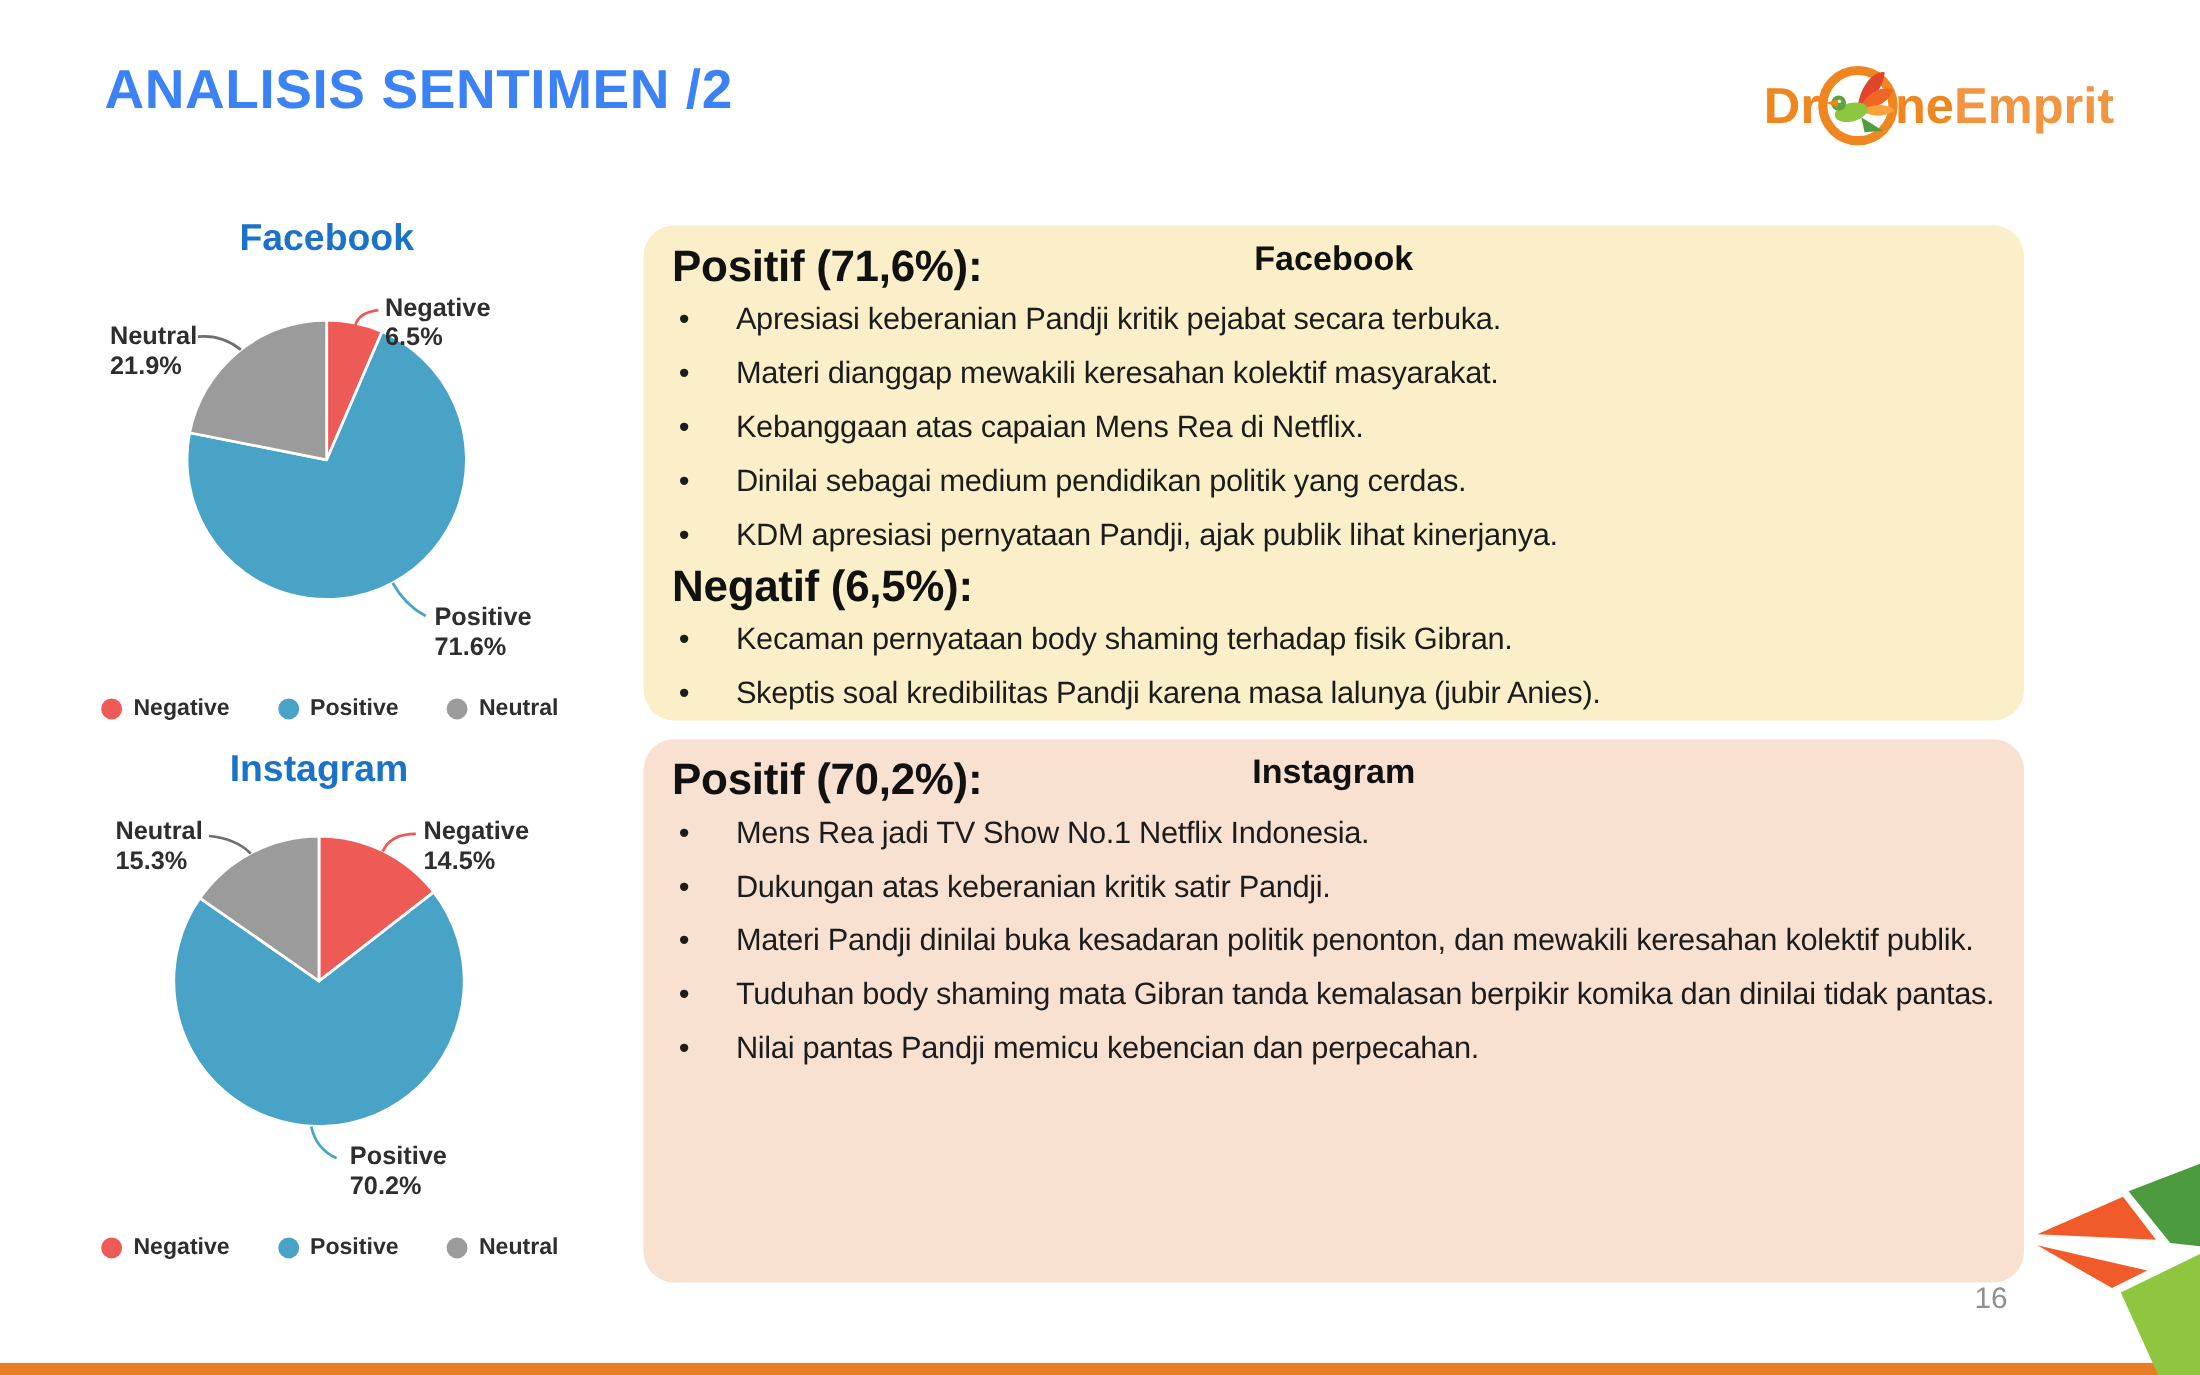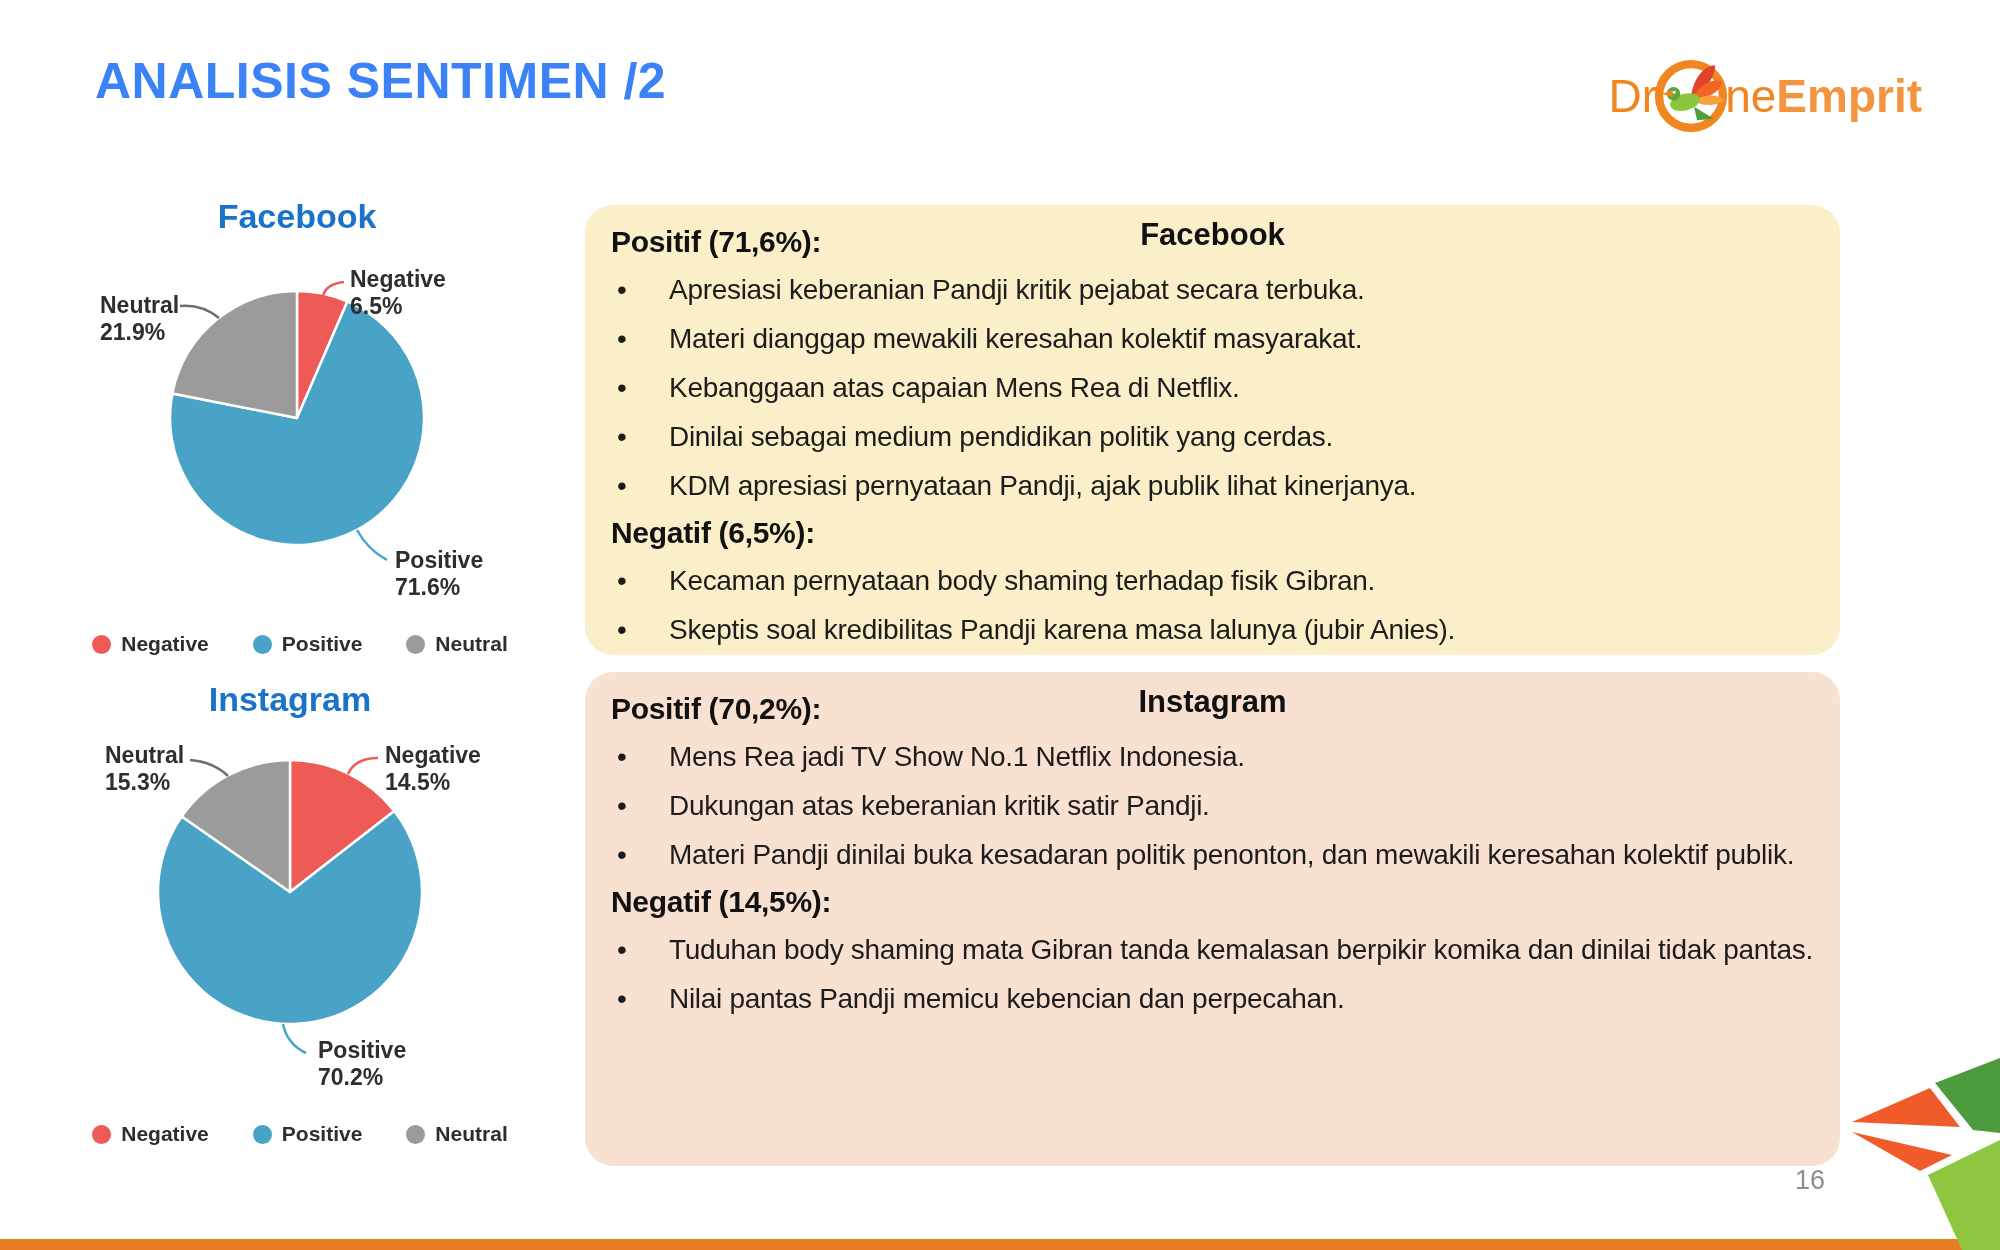--- a/index.html
+++ b/index.html
@@ -9,21 +9,21 @@
   }
   
   #slide-title{
     position:absolute;left:95px;top:52px;font-size:50px;font-weight:800;
     letter-spacing:0.5px;color:#3b82f6;
   }
   #logo{
     position:absolute;right:78px;top:58px;display:flex;align-items:center;
     font-size:46px;color:#f0861f;line-height:1;
   }
-  #logo .b{font-weight:400;}
+  #logo .b{font-weight:700;}
   #logo .l{font-weight:700;color:#f29440;}
   #logo svg{margin:0 -4px;}
   
   .chart-title{
     position:absolute;width:320px;text-align:center;font-size:34px;font-weight:800;color:#1a73c9;
   }
   #fb-title{left:137px;top:197px;}
   #ig-title{left:130px;top:680px;}
   .pie-svg{position:absolute;left:40px;}
   #pie-0{top:250px;}
@@ -41,21 +41,21 @@
     position:absolute;left:585px;width:1255px;border-radius:28px;box-sizing:border-box;
     padding:0 26px;
   }
   #panel-0{top:205px;height:450px;}
   #panel-1{top:672px;height:494px;}
   .panel-heading{
     position:absolute;left:0;top:12px;width:100%;text-align:center;
     font-size:31px;font-weight:800;color:#111;
   }
   .panel-body{padding-top:14px;letter-spacing:-0.3px;}
-  .sec-title{font-size:30px;font-weight:800;line-height:46px;color:#111;}
+  .sec-title{font-size:40px;font-weight:800;line-height:46px;color:#111;}
   .bullet{display:flex;line-height:49px;font-size:28px;color:#1c1c1c;}
   .bullet .dot{width:58px;flex:0 0 58px;text-align:left;padding-left:6px;box-sizing:border-box;}
   .bullet .bt{flex:1;}
   
   .slice-label{font-size:23px;font-weight:800;fill:#2e2e2e;font-family:"Liberation Sans","DejaVu Sans",sans-serif;}
   
   #page-number{position:absolute;left:1795px;top:1165px;font-size:27px;color:#8f8f8f;text-align:right;}
   #bottom-bar{position:absolute;left:0;bottom:0;width:1966px;height:11px;background:#e87d26;}
   #corner-decor{position:absolute;right:0;bottom:0;}
 </style>
@@ -182,21 +182,20 @@
           <span class="bt">Mens Rea jadi TV Show No.1 Netflix Indonesia.</span>
         </div>
         <div class="bullet">
           <span class="dot">•</span>
           <span class="bt">Dukungan atas keberanian kritik satir Pandji.</span>
         </div>
         <div class="bullet">
           <span class="dot">•</span>
           <span class="bt">Materi Pandji dinilai buka kesadaran politik penonton, dan mewakili keresahan kolektif publik.</span>
         </div>
-        <div class="sec-title">Negatif (14,5%):</div>
         <div class="bullet">
           <span class="dot">•</span>
           <span class="bt">Tuduhan body shaming mata Gibran tanda kemalasan berpikir komika dan dinilai tidak pantas.</span>
         </div>
         <div class="bullet">
           <span class="dot">•</span>
           <span class="bt">Nilai pantas Pandji memicu kebencian dan perpecahan.</span>
         </div>
       </div>
   </div>

